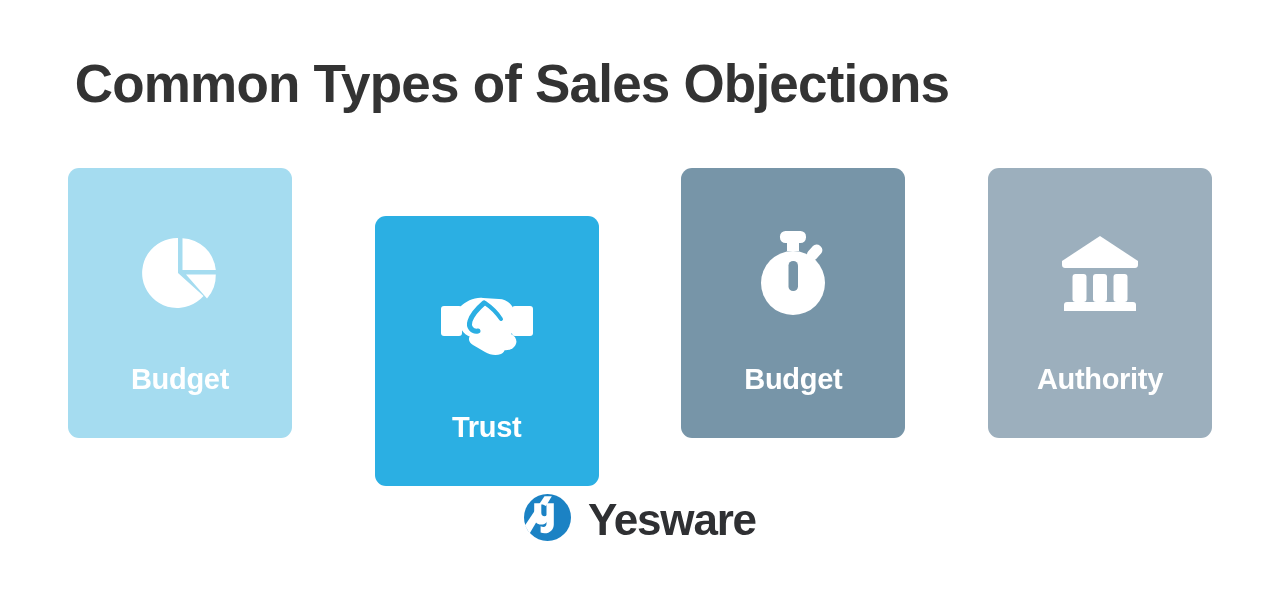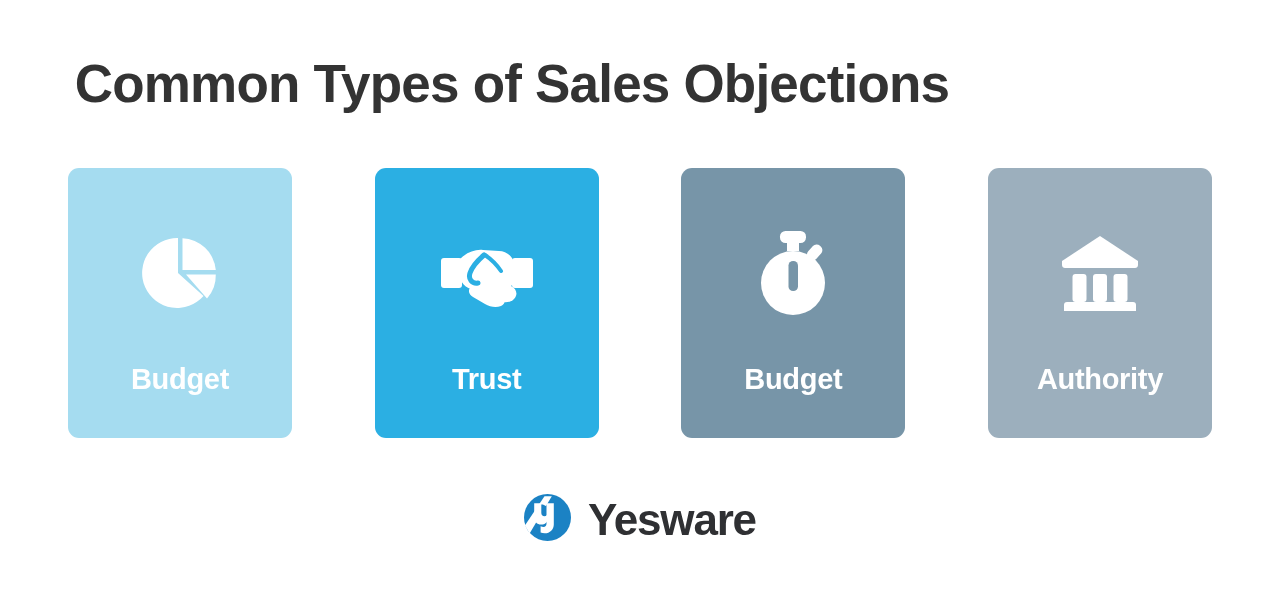--- a/index.html
+++ b/index.html
@@ -126,21 +126,21 @@
           <path d="M41 8 A35 35 0 1 0 66.5 66 L41 43 Z" fill="#ffffff"></path>
 
           <path d="M45.5 8.2 A35 35 0 0 1 78.8 40 L45.5 40 Z" fill="#ffffff"></path>
 
           <path d="M49 44.5 L78.8 44.5 A34.5 34.5 0 0 1 70 68.5 Z" fill="#ffffff"></path>
         </svg>
       </span>
       <span class="card-label">Budget</span>
     </div>
 
-    <div class="card" style="background: rgb(43, 175, 227);">
+    <div class="card" style="background: rgb(43, 175, 227); margin-top: 48px;">
       <span class="card-icon">
         <svg width="96" height="72" viewBox="0 0 96 72" aria-hidden="true">
 
           <rect x="2" y="21" width="21" height="30" rx="3" fill="#ffffff"></rect>
 
           <rect x="73" y="21" width="21" height="30" rx="3" fill="#ffffff"></rect>
 
           <path d="M21 22 C27 16 36 12 44 13 L60 14 C66 14 72 18 74 23 L74 46
                    C72 51 66 55 60 54 L38 53 C29 53 22 47 21 40 Z" fill="#ffffff"></path>
 

